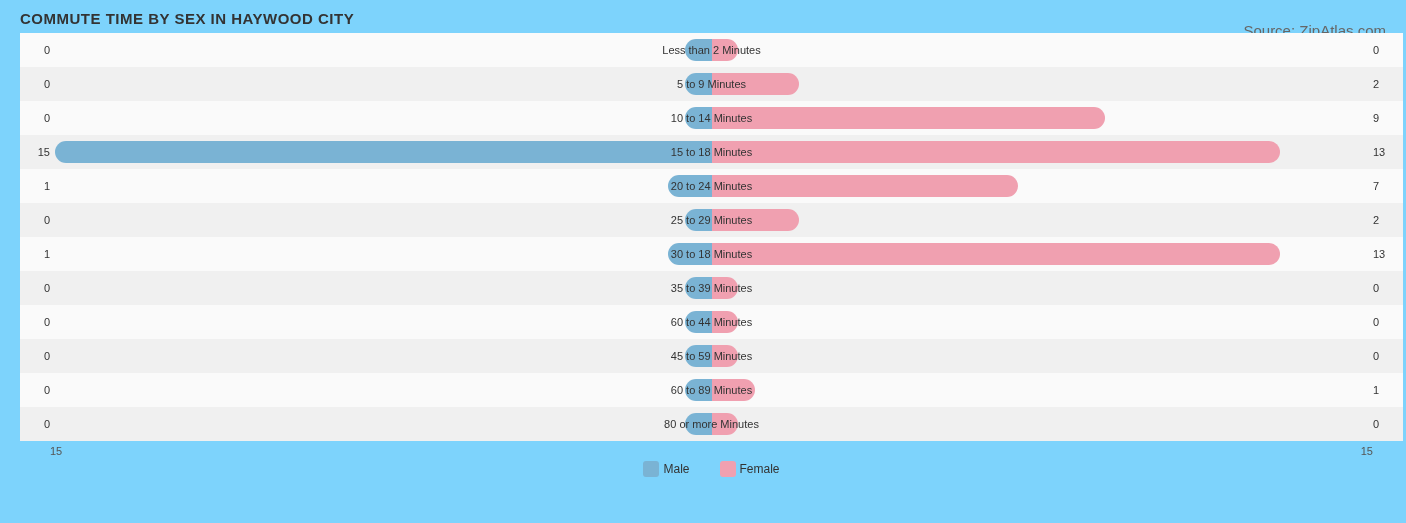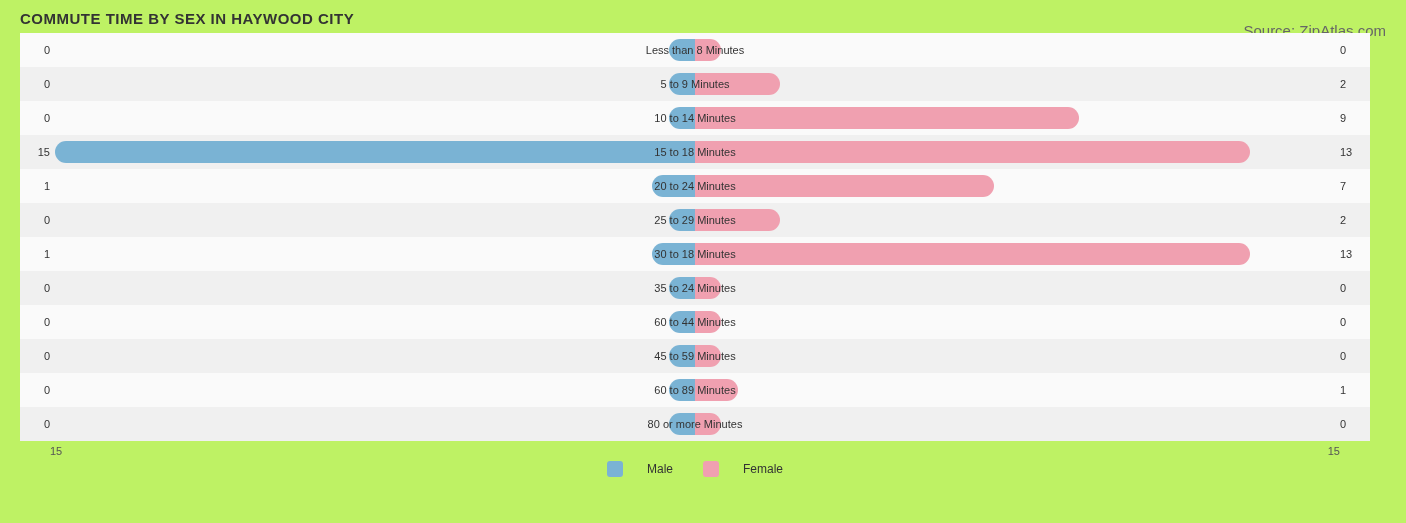--- a/index.html
+++ b/index.html
@@ -6,22 +6,22 @@
     body {
       background: #fff;
       font-family: Arial, sans-serif;
       width: 1406px;
       height: 523px;
       overflow: hidden;
     }
     .chart-container {
       width: 1406px;
       height: 523px;
-      background: #bef264;
-      padding: 10px 36px 30px 20px;
+      background: #7dd3fc;
+      padding: 10px 3px 30px 20px;
       position: relative;
     }
     .chart-title {
       font-size: 15px;
       font-weight: bold;
       color: #333;
       text-transform: uppercase;
       letter-spacing: 0.5px;
       margin-bottom: 6px;
     }
@@ -43,21 +43,21 @@
       display: flex;
       justify-content: center;
       gap: 30px;
       margin-top: 4px;
       font-size: 12px;
       color: #333;
     }
     .legend-item {
       display: flex;
       align-items: center;
-      gap: 24px;
+      gap: 4px;
     }
     .legend-swatch {
       width: 16px;
       height: 16px;
       border-radius: 3px;
     }
 
     
     .butterfly-chart {
       position: relative;
@@ -139,21 +139,21 @@
 <div class="chart-container">
   <div class="chart-title">COMMUTE TIME BY SEX IN HAYWOOD CITY</div>
   <div class="source-label">Source: ZipAtlas.com</div>
 
   <div class="butterfly-chart" id="butterfly-chart">
   <div class="chart-row">
         <div class="val-left">0</div>
         <div class="bar-area">
           <div class="bar-male" style="width: 2%;"></div>
           <div class="bar-female" style="width: 2%;"></div>
-          <div class="row-label">Less than 8 Minutes</div>
+          <div class="row-label">Less than 2 Minutes</div>
         </div>
         <div class="val-right">0</div>
       </div>
       <div class="chart-row">
         <div class="val-left">0</div>
         <div class="bar-area">
           <div class="bar-male" style="width: 2%;"></div>
           <div class="bar-female" style="width: 6.66667%;"></div>
           <div class="row-label">5 to 9 Minutes</div>
         </div>
@@ -202,21 +202,21 @@
           <div class="bar-female" style="width: 43.3333%;"></div>
           <div class="row-label">30 to 18 Minutes</div>
         </div>
         <div class="val-right">13</div>
       </div>
       <div class="chart-row">
         <div class="val-left">0</div>
         <div class="bar-area">
           <div class="bar-male" style="width: 2%;"></div>
           <div class="bar-female" style="width: 2%;"></div>
-          <div class="row-label">35 to 24 Minutes</div>
+          <div class="row-label">35 to 39 Minutes</div>
         </div>
         <div class="val-right">0</div>
       </div>
       <div class="chart-row">
         <div class="val-left">0</div>
         <div class="bar-area">
           <div class="bar-male" style="width: 2%;"></div>
           <div class="bar-female" style="width: 2%;"></div>
           <div class="row-label">60 to 44 Minutes</div>
         </div>

